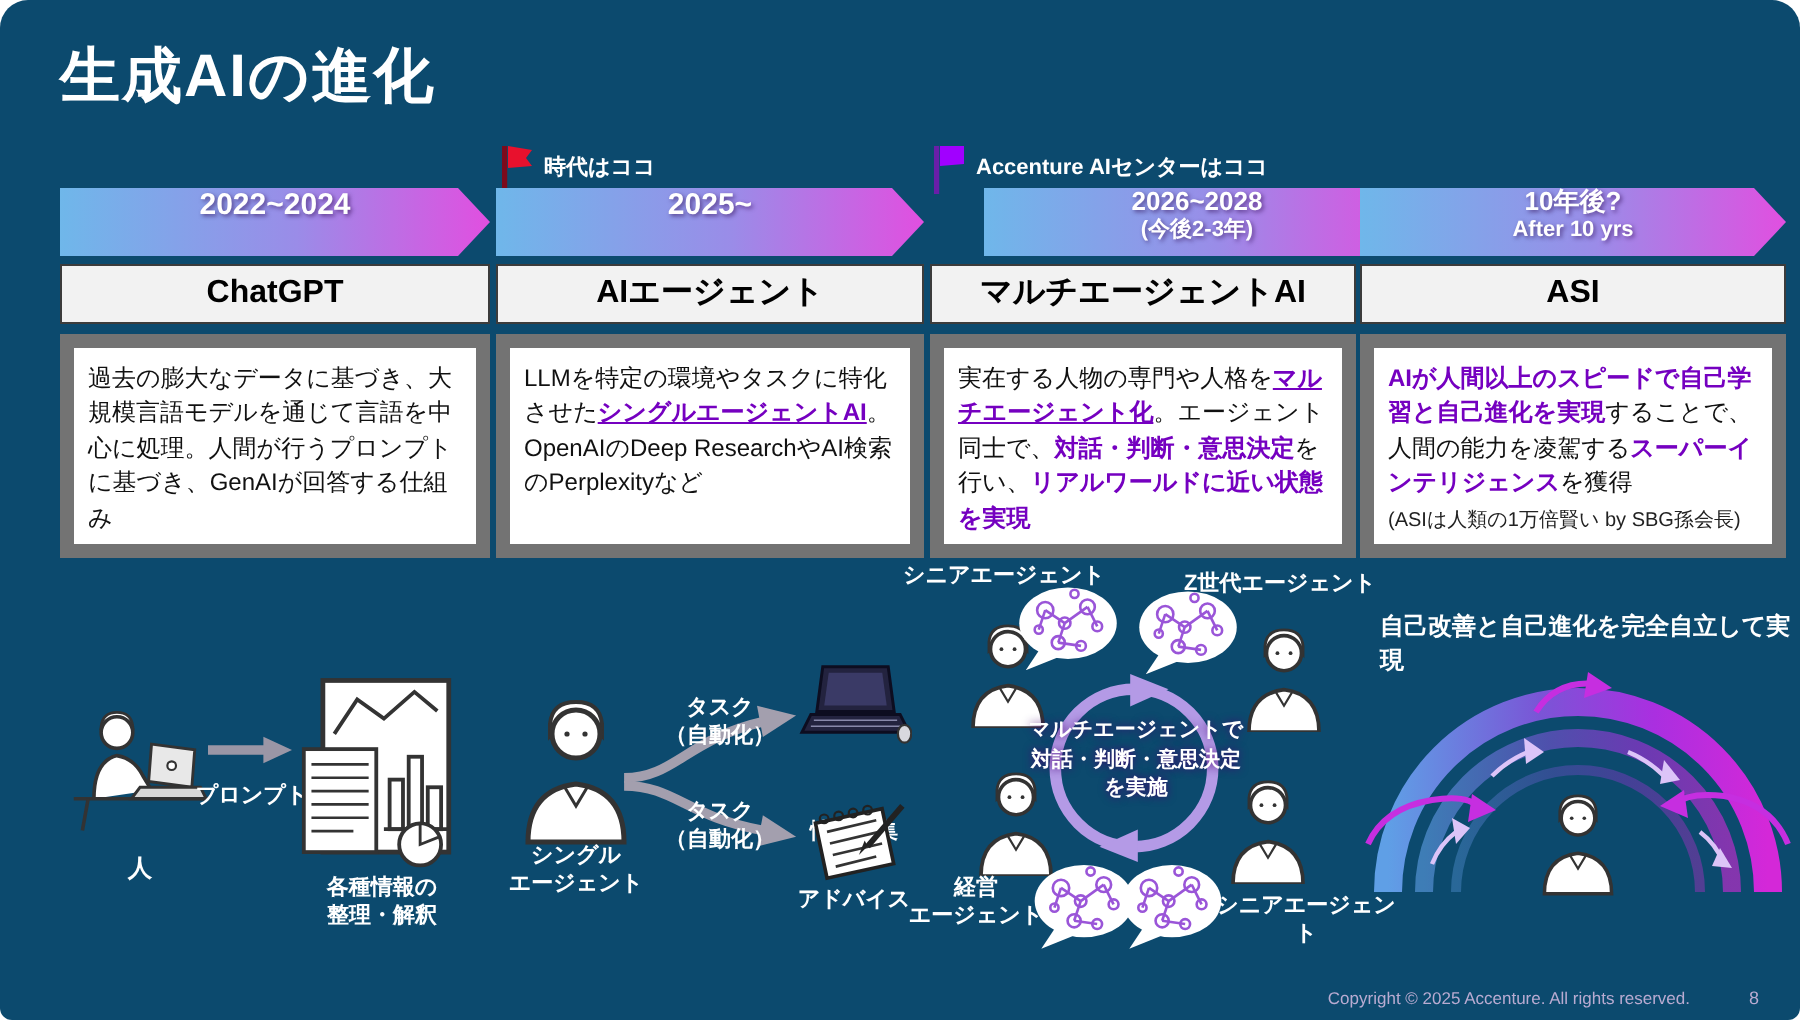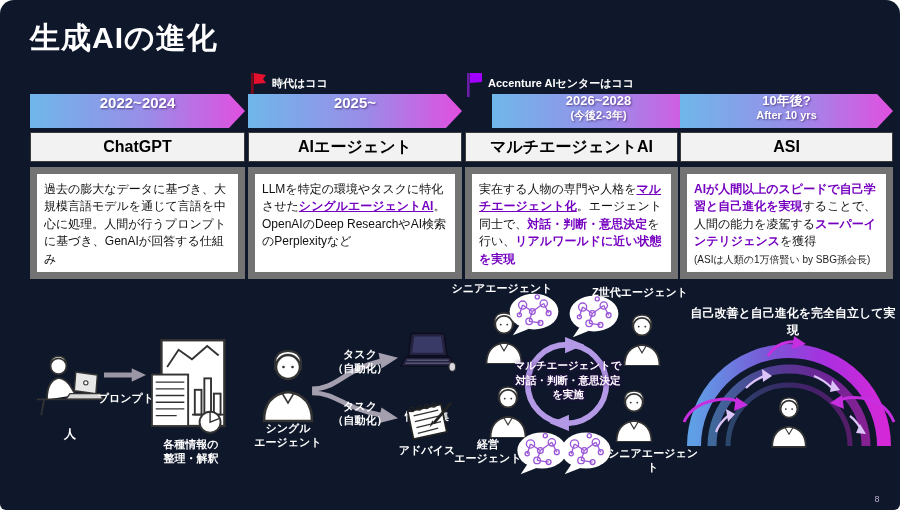--- a/index.html
+++ b/index.html
@@ -1,18 +1,18 @@
 <!DOCTYPE html>
 <html><head>
 <meta charset="utf-8">
 <style>
   html,body{margin:0;padding:0;background:#ffffff;}
   .stage{position:relative;width:900px;height:517px;background:#ffffff;overflow:hidden;
          font-family:"Liberation Sans","DejaVu Sans",sans-serif;}
-  .slide{position:absolute;left:0;top:0;width:900px;height:510px;background:#0f172a;
+  .slide{position:absolute;left:0;top:0;width:900px;height:510px;background:#0c4a6e;
          border-radius:14px 14px 6px 6px;overflow:hidden;}
   .title{position:absolute;left:30px;top:18px;font-size:30px;font-weight:bold;color:#fff;letter-spacing:1px;}
   .flag{position:absolute;top:70px;width:16px;height:28px;}
   .flag-label{position:absolute;top:76px;color:#fff;font-weight:bold;font-size:11px;white-space:nowrap;}
   .col-arrow{position:absolute;top:94px;height:34px;color:#fff;font-weight:bold;text-align:center;
     background:linear-gradient(90deg,#6fb7ea,#9a8ce8 55%,#e14fe0);
     clip-path:polygon(0 0,calc(100% - 16px) 0,100% 50%,calc(100% - 16px) 100%,0 100%);
     display:flex;flex-direction:column;justify-content:flex-start;
     text-shadow:1px 1px 2px rgba(40,0,70,.55);}
   .l1{font-size:15px;line-height:1.15;}
@@ -22,21 +22,21 @@
   .col-header{position:absolute;top:132px;height:30px;background:#f2f2f2;border:1px solid #3c3c3c;
     box-sizing:border-box;color:#000;font-weight:bold;font-size:16px;text-align:center;line-height:27px;}
   .col-body{position:absolute;top:167px;height:112px;background:#ffffff;border:7px solid #737373;
     box-sizing:border-box;padding:7px 7px;font-size:12px;line-height:1.45;color:#111;white-space:pre-wrap;}
   .sg-n{color:#111;}
   .sg-p{color:#7500c0;font-weight:bold;}
   .sg-pu{color:#7500c0;font-weight:bold;text-decoration:underline;}
   .sg-sm{color:#222;font-size:10px;}
   .lbl{position:absolute;color:#fff;font-weight:bold;font-size:11px;text-align:center;
        white-space:pre-line;line-height:1.3;}
-  .asi-caption{position:absolute;left:690px;top:305px;width:206px;text-align:center;color:#fff;
+  .asi-caption{position:absolute;left:690px;top:305px;width:206px;color:#fff;
        font-weight:bold;font-size:12px;}
   .multi-center{position:absolute;left:500px;top:359px;width:136px;text-align:center;color:#fff;
        font-weight:bold;font-size:10.5px;white-space:pre-line;line-height:1.4;z-index:5;
        text-shadow:0 0 4px rgba(70,0,115,.9);font-family:Liberation Serif, serif;}
   .copyright{position:absolute;top:494px;left:545px;width:300px;text-align:right;font-size:8.5px;color:#b9abd1;}
   .pagenum{position:absolute;top:494px;left:864px;width:26px;text-align:center;font-size:9px;color:#b9abd1;}
   .abs{position:absolute;}
 </style>
 </head>
 <body>
@@ -285,15 +285,16 @@
         <path d="M86 22 Q96 6 116 8"></path>
       </g>
       <g fill="#c62ee0">
         <polygon points="54,63 66,71 52,77"></polygon>
           <polygon points="160,61 148,69 162,75"></polygon>
           <polygon points="112,2 124,10 110,15"></polygon>
       </g>
       <use href="#sym-person" x="86" y="60" width="42" height="54"></use>
     </svg>
 
+    <div class="copyright">Copyright © 2025 Accenture. All rights reserved.</div>
     <div class="pagenum">8</div>
   </div>
 </div>
 
 </body></html>

